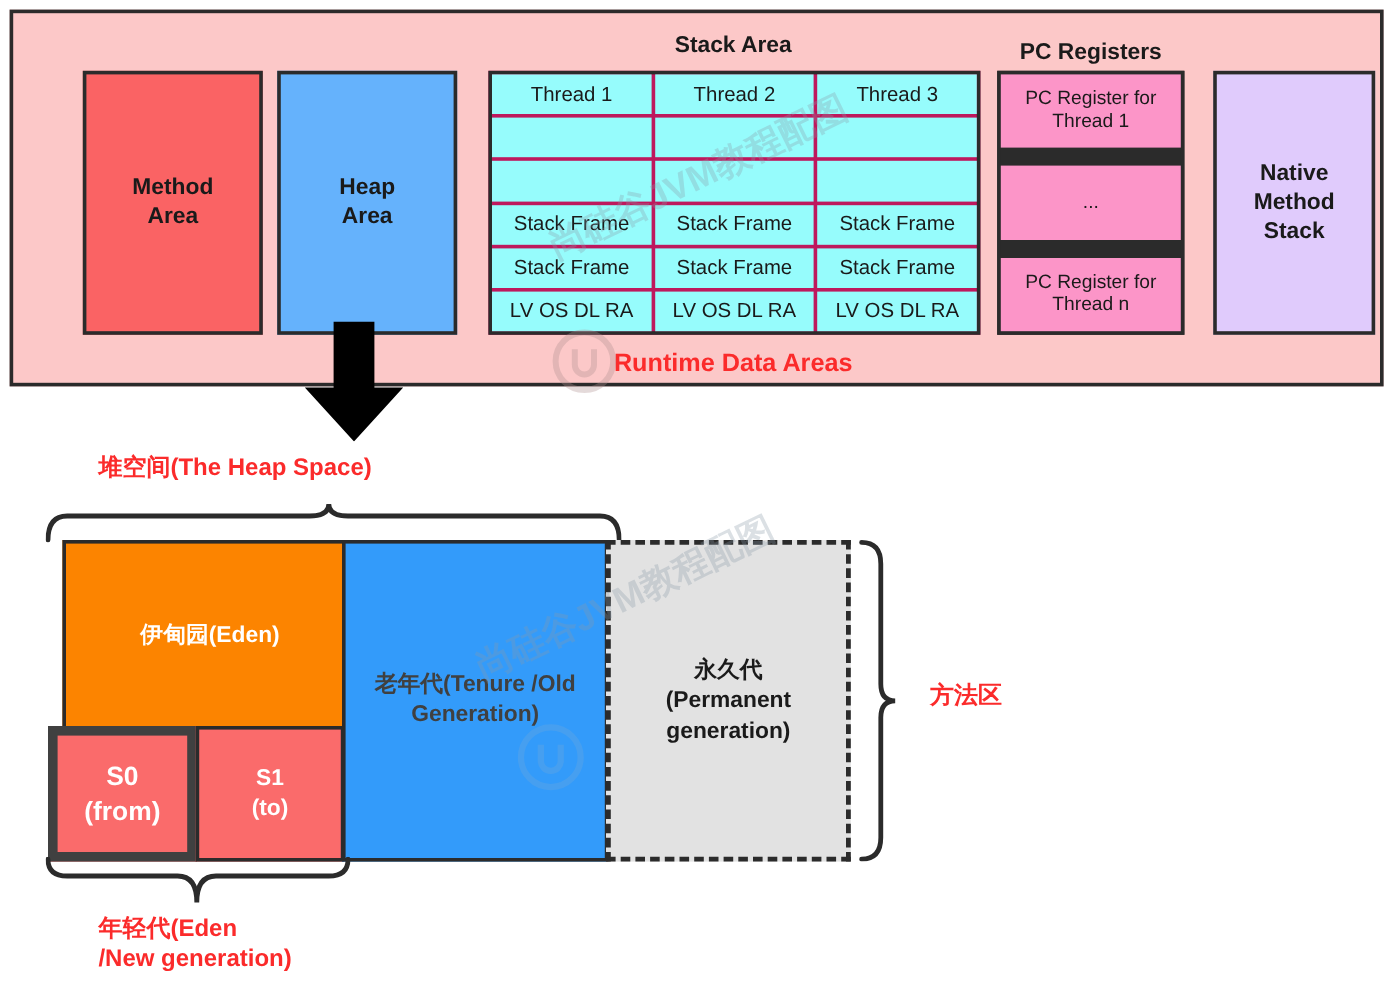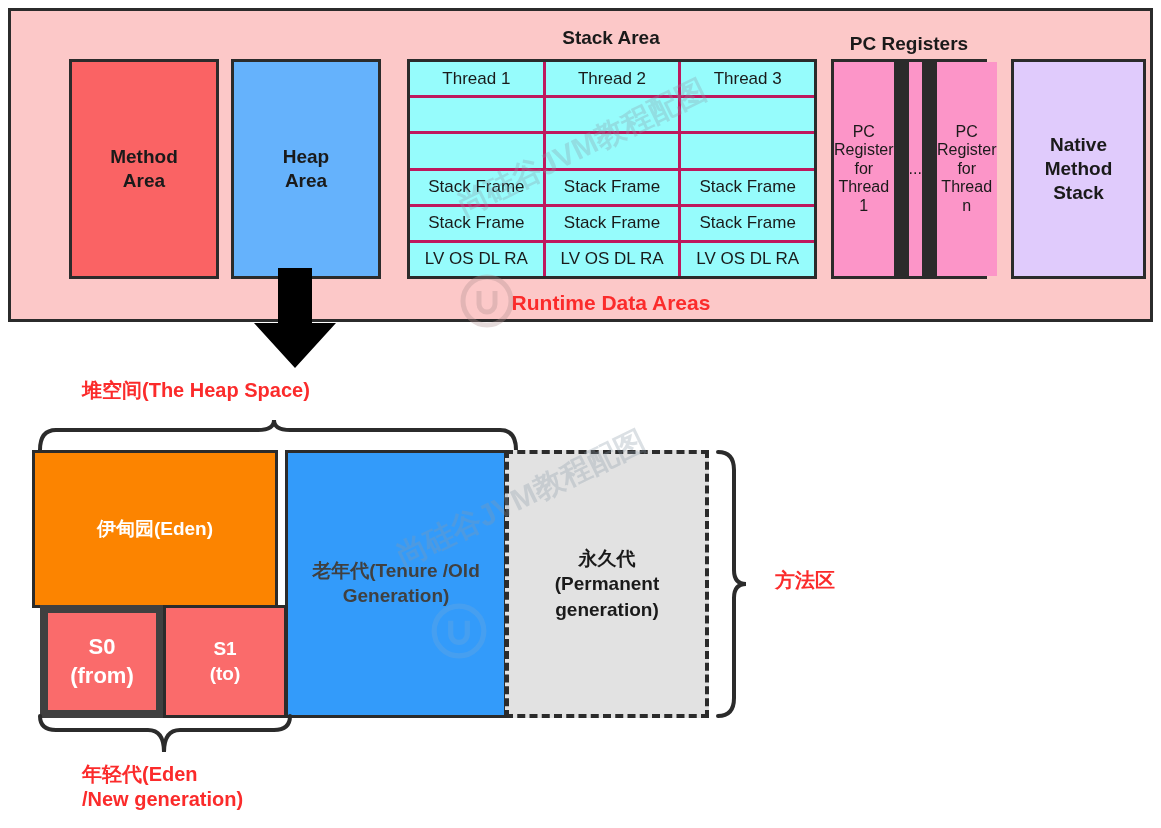--- a/index.html
+++ b/index.html
@@ -90,21 +90,21 @@
   }
 
   
   #pc-table {
     position: absolute;
     left: 820px; top: 48px;
     width: 156px; height: 220px;
     border: 3px solid #2b2b2b;
     background: #2b2b2b;
     display: flex;
-    flex-direction: row;
+    flex-direction: column;
     gap: 15px;
   }
   .pc-cell {
     flex: 1;
     background: #fc95c8;
     display: flex;
     align-items: center;
     justify-content: center;
     text-align: center;
     font-size: 16px;
@@ -147,21 +147,21 @@
   #young-gen-label  { left: 82px;  top: 762px; }
 
   .brace-svg { position: absolute; }
   #top-brace    { left: 38px;  top: 420px; }
   #bottom-brace { left: 38px;  top: 714px; }
   #right-brace  { left: 714px; top: 450px; }
 
   
   #eden-box {
     position: absolute;
-    left: 32px; top: 450px; width: 246px; height: 158px;
+    left: 52px; top: 450px; width: 246px; height: 158px;
     background: #fc8400;
     border: 3px solid #2b2b2b;
     display: flex; align-items: center; justify-content: center;
     color: #ffffff; font-weight: bold; font-size: 19px; text-align: center;
   }
   #s0-box {
     position: absolute;
     left: 40px; top: 605px; width: 124px; height: 113px;
     background: #fa6b6b;
     border: 8px solid #404040;

